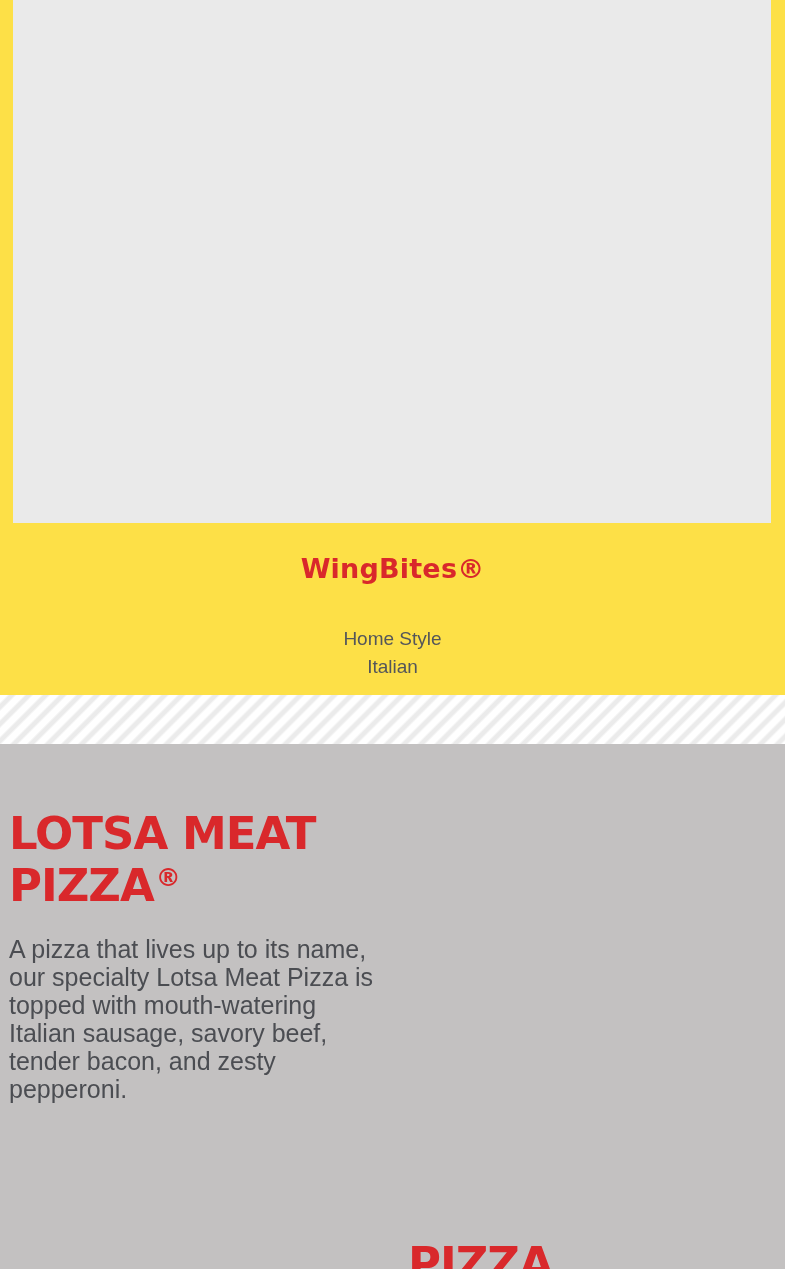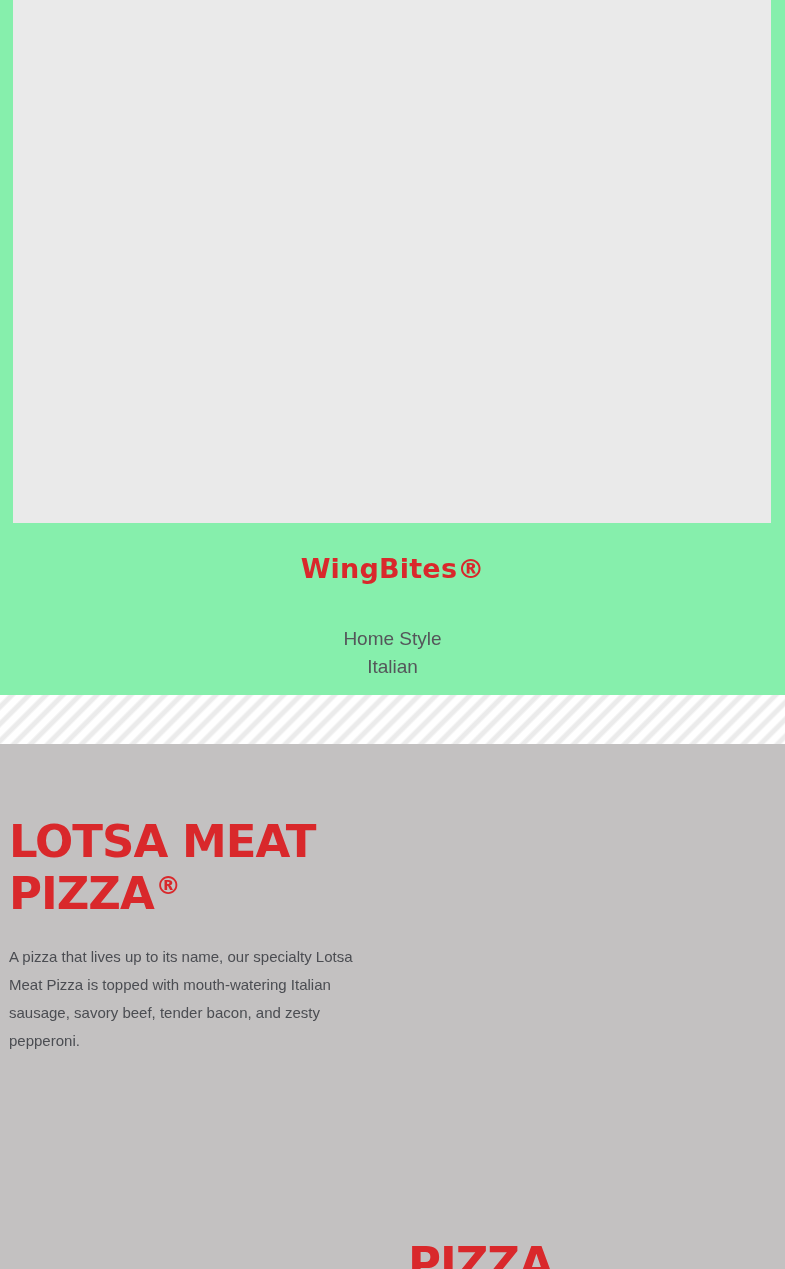--- a/index.html
+++ b/index.html
@@ -3,21 +3,21 @@
 <meta charset="utf-8">
 <style>
   * { margin: 0; padding: 0; box-sizing: border-box; }
   html, body { background: #ffffff; }
 
   .page {
     position: relative;
     width: 785px;
     height: 1269px;
     margin: 0 auto;
-    background: #86efac;
+    background: #fde047;
     overflow: hidden;
     font-family: "Liberation Sans", sans-serif;
   }
 
   
   .hero-media {
     position: absolute;
     left: 13px;
     top: 0;
     width: 758px;
@@ -88,27 +88,27 @@
     font-size: 25px;
     font-weight: 700;
     letter-spacing: 0;
     vertical-align: 15px;
     margin-left: 2px;
   }
 
   .item-lotsa {
     position: absolute;
     left: 9px;
-    top: 76px;
+    top: 68px;
     width: 380px;
   }
   .item-desc {
     margin-top: 27px;
     width: 372px;
-    font-size: 15px;
+    font-size: 25px;
     line-height: 28px;
     color: #4b4d52;
   }
 
   .item-loaded {
     position: absolute;
     left: 408px;
     top: 454px;
     width: 370px;
   }

